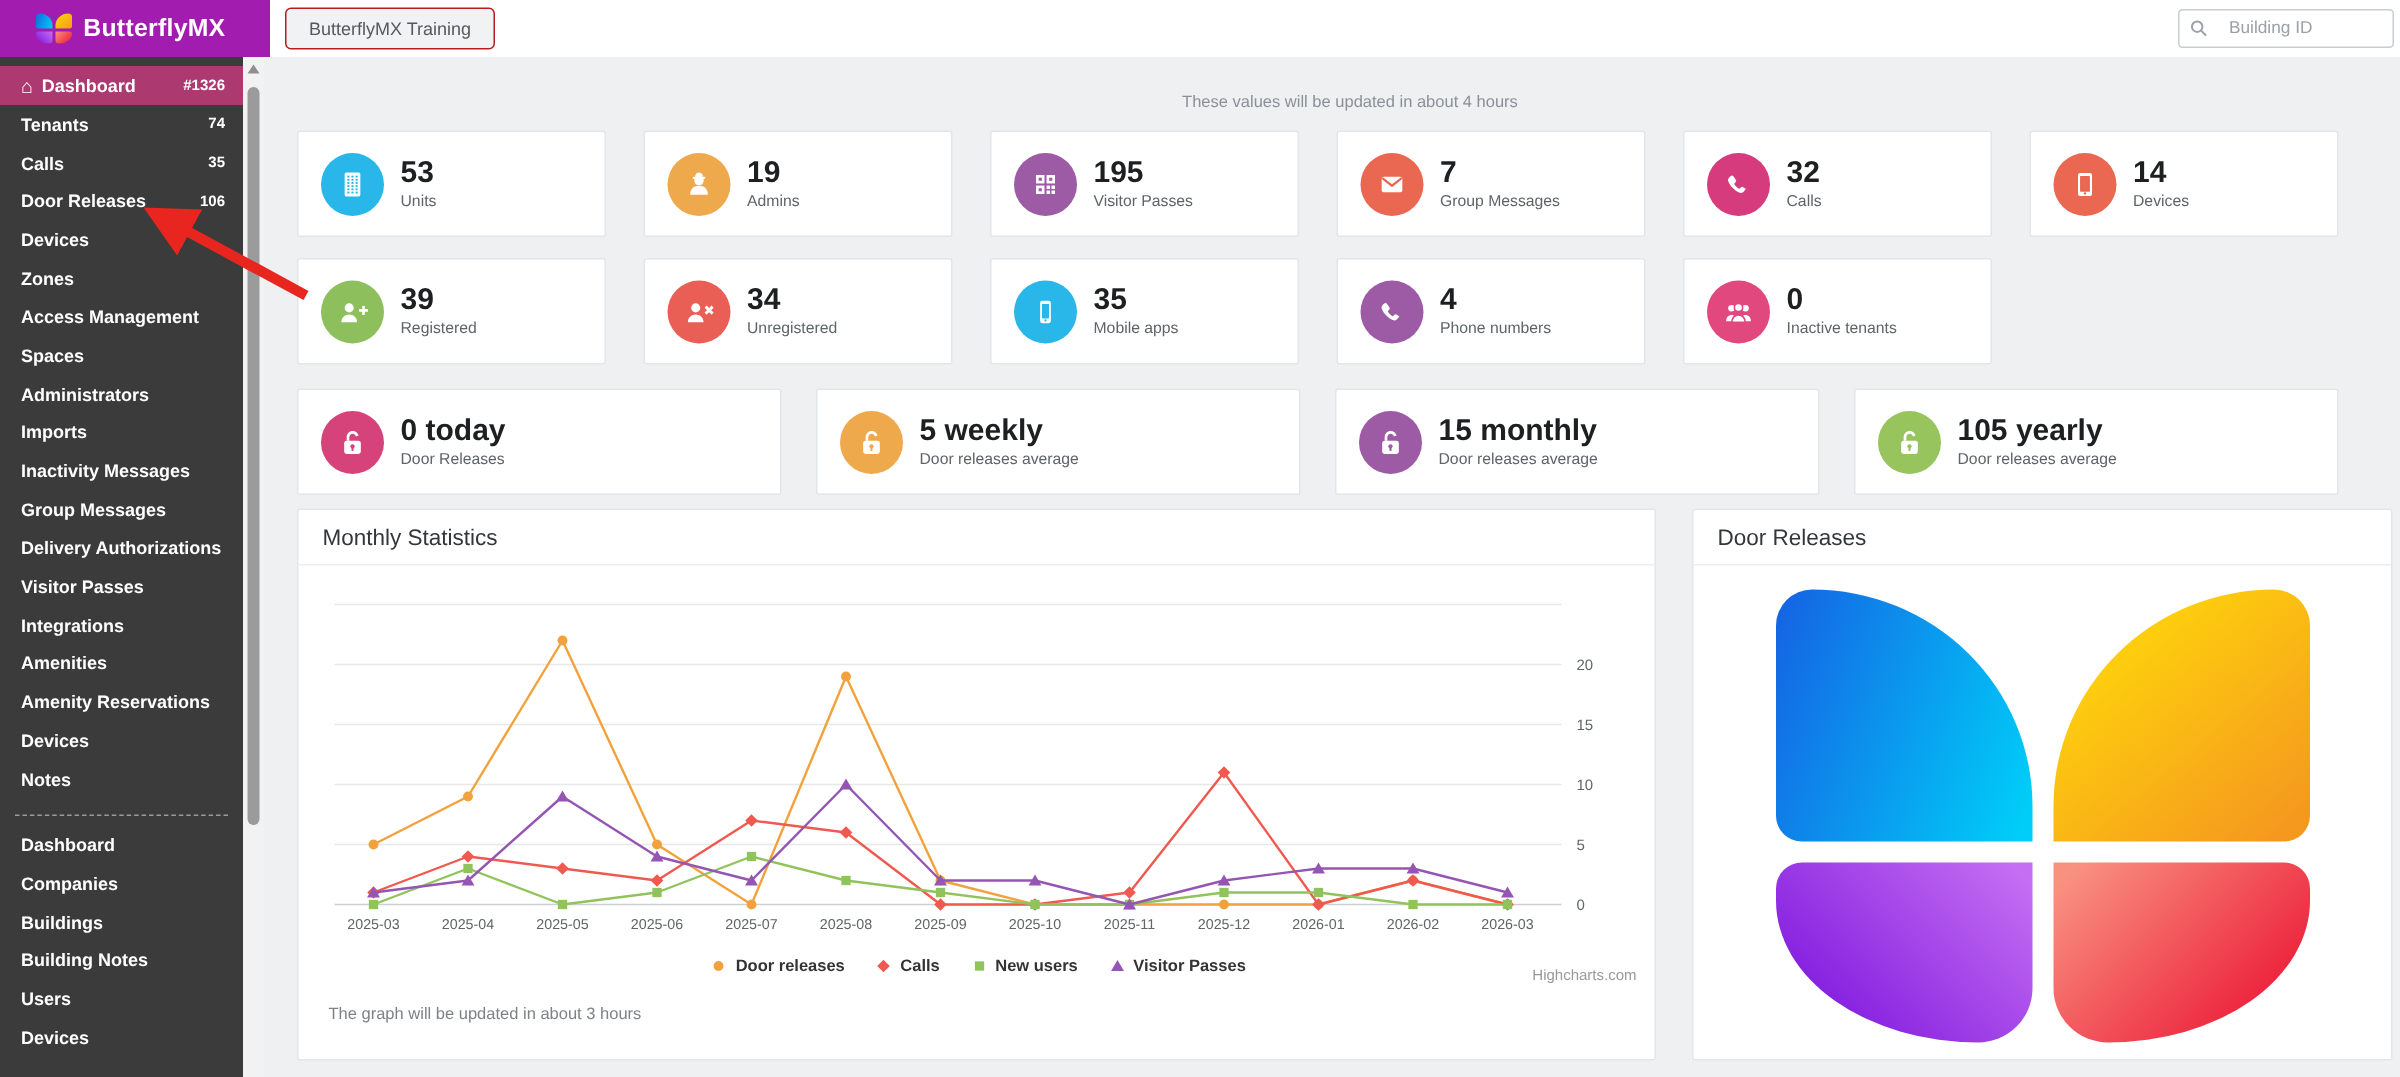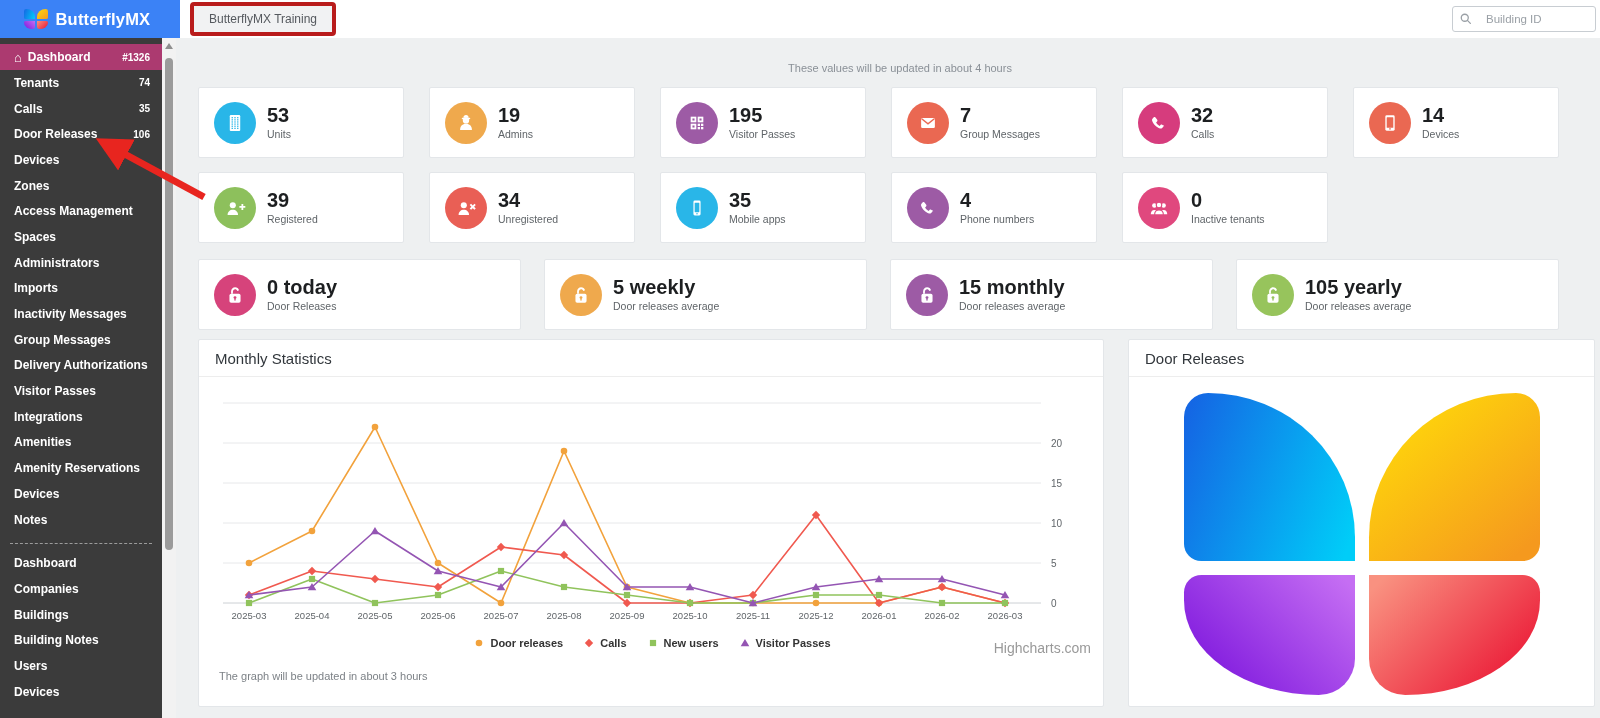--- a/index.html
+++ b/index.html
@@ -1,25 +1,25 @@
 <!DOCTYPE html>
 <html><head>
 <meta charset="utf-8">
 <style>
   html,body{margin:0;padding:0;}
   body{width:1600px;height:718px;overflow:hidden;background:#eef0f1;
        font-family:"Liberation Sans",sans-serif;position:relative;}
   
   .header{position:absolute;top:0;left:0;width:1600px;height:38px;background:#fff;display:flex;}
-  .brandbox{width:180px;height:38px;background:#3b82f6;display:flex;align-items:center;padding-left:24px;box-sizing:border-box;flex:0 0 auto;}
+  .brandbox{width:180px;height:38px;background:#a21caf;display:flex;align-items:center;padding-left:24px;box-sizing:border-box;flex:0 0 auto;}
   .brand-logo{display:grid;grid-template-columns:11px 11px;grid-template-rows:10px 8px;gap:1.5px;margin-right:8px;}
   .brand-logo i{display:block;}
   .brand-text{color:#fff;font-size:16.5px;font-weight:bold;letter-spacing:.2px;}
   .topbar{flex:1;display:flex;align-items:center;position:relative;}
-  .tab-chip{margin-left:10px;background:#f1f2f3;border:4px solid #b91c1c;border-radius:4px;
+  .tab-chip{margin-left:10px;background:#f1f2f3;border:1px solid #b91c1c;border-radius:4px;
             padding:6px 15px;font-size:12px;color:#55595e;}
   .searchbox{position:absolute;right:4px;top:6px;width:136px;height:24px;border:1px solid #c8cdd2;
              border-radius:3px;background:#fff;display:flex;align-items:center;padding-left:6px;}
   .searchbox input{border:none;outline:none;font-size:11.5px;color:#444;width:100px;margin-left:11px;
                    font-family:"Liberation Sans",sans-serif;background:transparent;}
   .searchbox input::placeholder{color:#9aa0a6;}
   
   .sidebar{position:absolute;top:38px;left:0;width:162px;height:680px;background:#3b3b3b;overflow:hidden;}
   .side-item{height:25.7px;display:flex;align-items:center;color:#fff;font-size:12px;font-weight:bold;
              padding:0 12px 0 14px;cursor:pointer;box-sizing:border-box;}
@@ -46,21 +46,21 @@
   .stat .txt{margin-left:11px;}
   .stat .num{font-size:20px;font-weight:bold;color:#1d1f21;line-height:1.05;}
   .stat .lbl{font-size:10.5px;color:#5f6468;margin-top:2px;}
   
   .chart-card{position:absolute;left:198px;top:339px;width:906px;height:368px;}
   .panel-title{font-size:15px;color:#32373c;padding:10px 16px 9px 16px;border-bottom:1px solid #ededed;}
   .chart-body{position:relative;padding:8px 8px 0 10px;}
   .legend{display:flex;justify-content:center;gap:20px;margin-top:2px;}
   .legend-item{display:flex;align-items:center;gap:5px;font-size:11px;color:#333;font-weight:bold;cursor:pointer;}
   .chart-note{position:absolute;left:20px;bottom:24px;font-size:11px;color:#7d8287;}
-  .chart-credit{position:absolute;right:12px;bottom:50px;font-size:14px;color:#999;}
+  .chart-credit{position:absolute;right:12px;bottom:50px;font-size:10px;color:#999;}
   
   .door-panel{position:absolute;left:1128px;top:339px;width:467px;height:368px;overflow:hidden;}
   .butterfly{display:grid;grid-template-columns:171px 171px;grid-template-rows:168px 120px;gap:14px;
              width:356px;margin:16px auto 0 auto;}
   .wing{display:block;}
   .wing.tl{background:linear-gradient(110deg,#1467e4 5%,#00cdf8 95%);border-radius:28px 100% 0 20px;}
   .wing.tr{background:linear-gradient(140deg,#ffd90a 12%,#f5991e 92%);border-radius:100% 28px 20px 0;}
   .wing.bl{background:linear-gradient(225deg,#c56ef3 5%,#7b14dc 92%);border-radius:22px 0 46px 100%;}
   .wing.br{background:linear-gradient(135deg,#f99180 6%,#ea1232 92%);border-radius:0 22px 100% 46px;}
   

